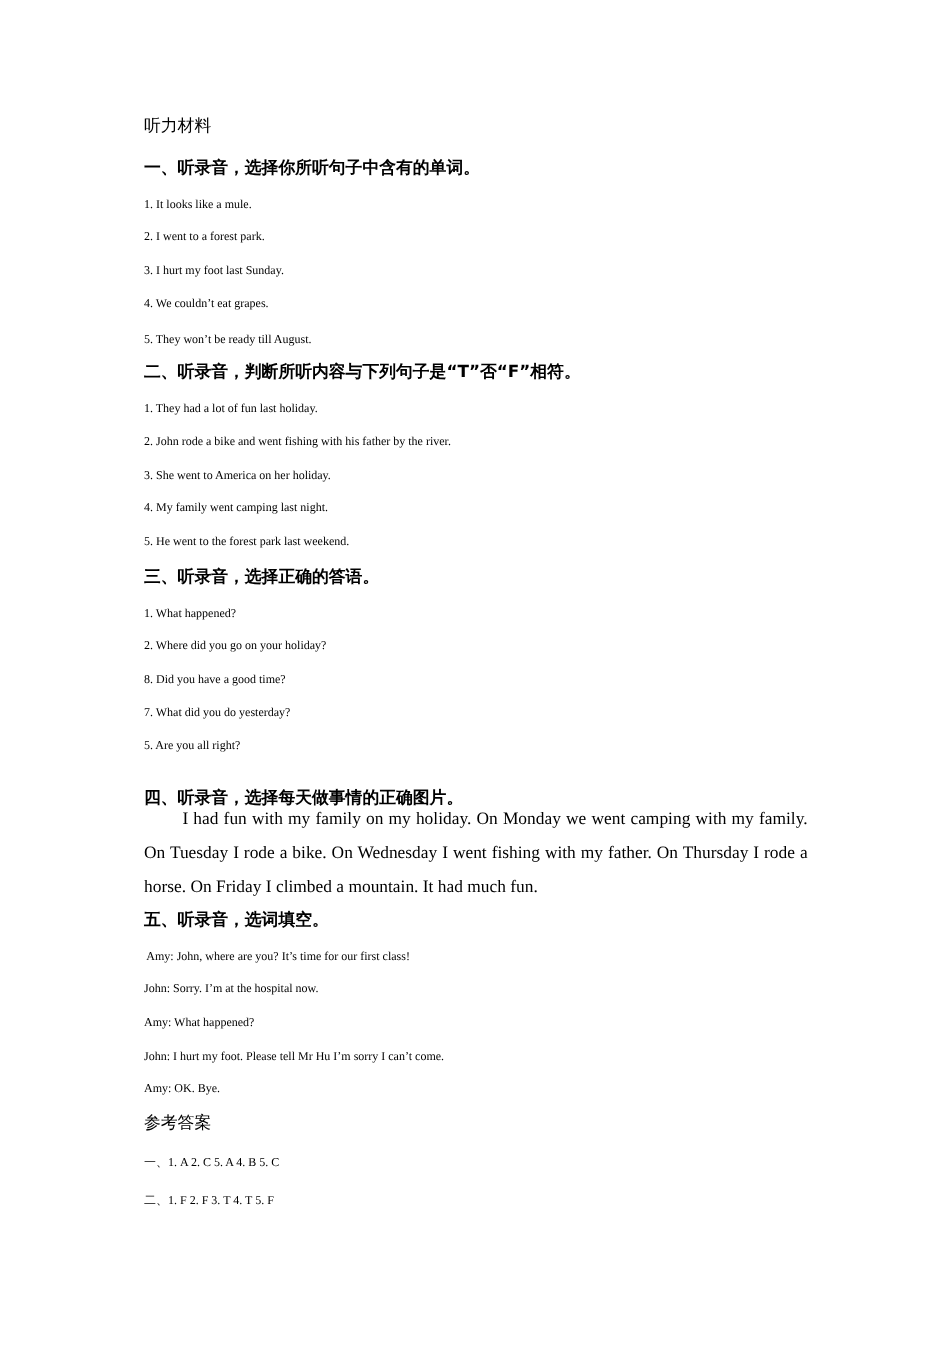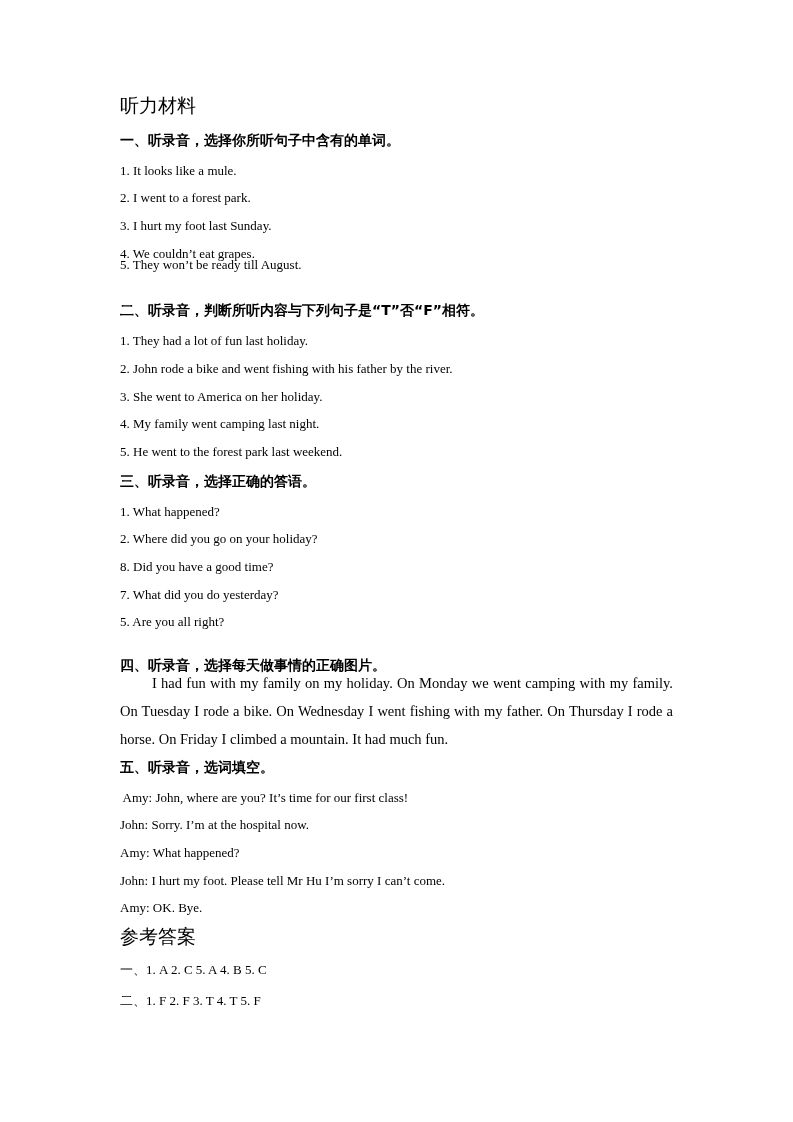--- a/index.html
+++ b/index.html
@@ -1,36 +1,36 @@
 <!DOCTYPE html>
 <html><head>
 <meta charset="utf-8">
 <style>
   html, body { margin: 0; padding: 0; background: #ffffff; }
   body { width: 793px; height: 1122px; position: relative; overflow: hidden;
          font-family: "Liberation Serif", "DejaVu Serif", serif; color: #000; }
   .page { position: absolute; left: 120px; top: 0; width: 560px; }
-  .line { position: absolute; left: 0; white-space: nowrap; font-size: 13px; line-height: 18px; }
+  .line { position: absolute; left: 0; white-space: nowrap; font-size: 10px; line-height: 18px; }
   .heading { font-family: "DejaVu Sans", "Liberation Sans", sans-serif; font-weight: bold; font-size: 14px; text-align: center; }
-  .plain-cn { font-family: Liberation Sans, sans-serif; font-size: 19px; }
+  .plain-cn { font-family: Liberation Mono, monospace; font-size: 14px; }
   .para { position: absolute; left: 0; width: 553px; font-size: 14.5px; line-height: 28px;
           text-align: justify; text-indent: 32px; font-family: Liberation Serif, serif; }
 </style>
 </head>
 <body>
 
 <div class="page">
   <div class="line plain-cn" style="top:97px">听力材料</div>
 
   <div class="line heading" style="top:131px">一、听录音，选择你所听句子中含有的单词。</div>
   <div class="line" style="top:162px">1. It looks like a mule.</div>
   <div class="line" style="top:189px">2. I went to a forest park.</div>
   <div class="line" style="top:217px">3. I hurt my foot last Sunday.</div>
   <div class="line" style="top:245px">4. We couldn’t eat grapes.</div>
-  <div class="line" style="top:256px">5. They won’t be ready till August.</div>
+  <div class="line" style="top:275px">5. They won’t be ready till August.</div>
 
   <div class="line heading" style="top:301px">二、听录音，判断所听内容与下列句子是“T”否“F”相符。</div>
   <div class="line" style="top:332px">1. They had a lot of fun last holiday.</div>
   <div class="line" style="top:360px">2. John rode a bike and went fishing with his father by the river.</div>
   <div class="line" style="top:388px">3. She went to America on her holiday.</div>
   <div class="line" style="top:415px">4. My family went camping last night.</div>
   <div class="line" style="top:443px">5. He went to the forest park last weekend.</div>
 
   <div class="line heading" style="top:472px">三、听录音，选择正确的答语。</div>
   <div class="line" style="top:503px">1. What happened?</div>

